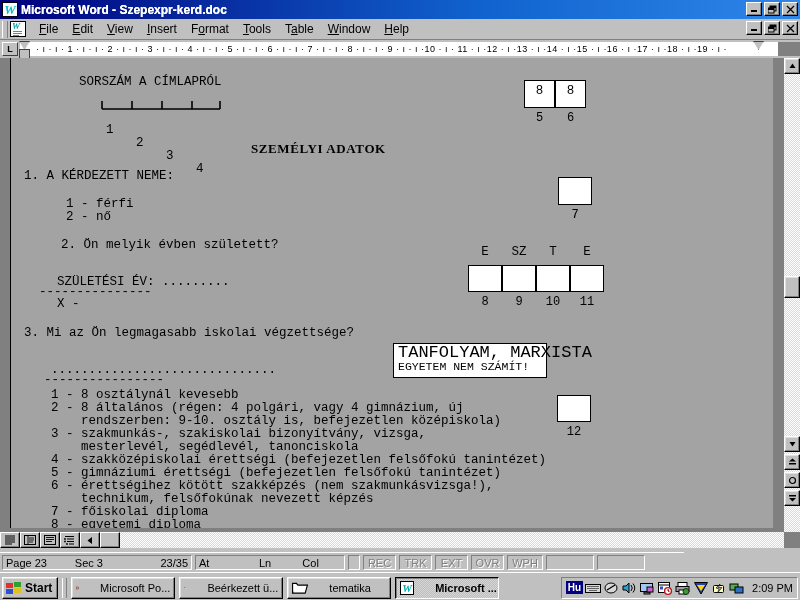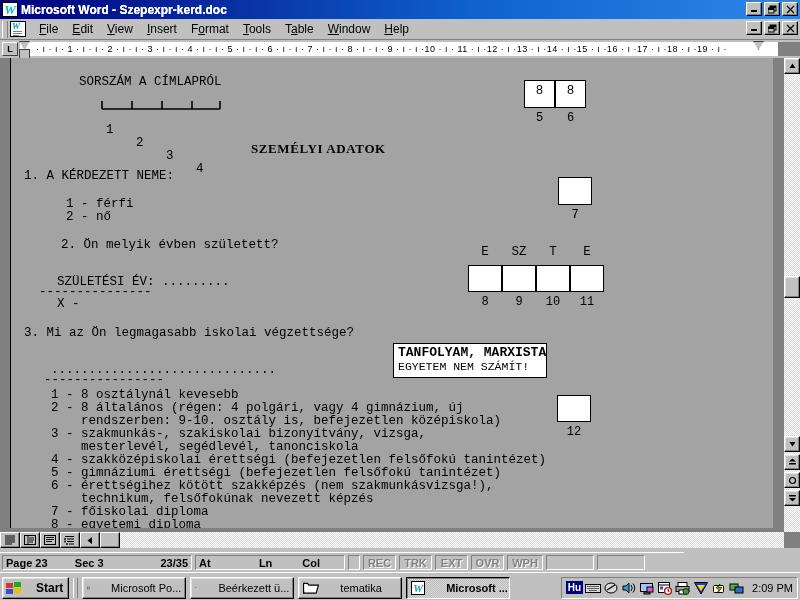--- a/index.html
+++ b/index.html
@@ -184,40 +184,40 @@
     border-right: 1px solid #000000; border-bottom: 1px solid #000000;
     box-shadow: inset -1px -1px 0 #808080;
     box-sizing: border-box; display: flex; align-items: center; justify-content: center;
   }
 
   
   .statusbar {
     position: absolute; left: 0; top: 552px; width: 684px; height: 20px;
     background: #c0c0c0;
     border-top: 1px solid #ffffff;
-    display: flex; align-items: center; padding: 0 2px; box-sizing: border-box; font-weight: bold;
+    display: flex; align-items: center; padding: 0 2px; box-sizing: border-box;
   }
   .sfield {
     height: 15px; margin-right: 3px;
     border-top: 1px solid #808080; border-left: 1px solid #808080;
     border-right: 1px solid #ffffff; border-bottom: 1px solid #ffffff;
     box-sizing: border-box;
     display: flex; align-items: center;
     font-size: 11px; color: #000; padding: 0 3px; white-space: nowrap;
   }
   .sgrey { color: #808080; text-shadow: 1px 1px 0 #ffffff; }
 
   
   .taskbar {
     position: absolute; left: 0; top: 572px; width: 800px; height: 28px;
     background: #c0c0c0; border-top: 1px solid #ffffff;
     display: flex; align-items: center; padding: 2px 2px 0 2px; box-sizing: border-box;
   }
   .startbtn {
-    height: 22px; display: flex; align-items: center; gap: 14px;
+    height: 22px; display: flex; align-items: center; gap: 3px;
     padding: 0 5px 0 3px; background: #c0c0c0;
     border-top: 1px solid #ffffff; border-left: 1px solid #ffffff;
     border-right: 1px solid #000000; border-bottom: 1px solid #000000;
     box-shadow: inset -1px -1px 0 #808080, inset 1px 1px 0 #dfdfdf;
     font-weight: bold; font-size: 12px; box-sizing: border-box;
   }
   .tgrip { width: 5px; height: 20px; margin: 0 4px;
     border-left: 1px solid #ffffff; border-right: 1px solid #808080; box-sizing: border-box; }
   .taskbtn {
     height: 22px; width: 104px; display: flex; align-items: center; gap: 21px;
@@ -373,21 +373,21 @@
       <div class="box" style="left:559px; top:207px; width:34px; height:27px;"></div>
 
       <div class="boxlabel" style="left:457px; top:237px; width:34px;">8</div>
       <div class="boxlabel" style="left:491px; top:237px; width:34px;">9</div>
       <div class="boxlabel" style="left:525px; top:237px; width:34px;">10</div>
       <div class="boxlabel" style="left:559px; top:237px; width:34px;">11</div>
 
       <div class="abs mono" style="left:13px; top:269px;">3. Mi az Ön legmagasabb iskolai végzettsége?</div>
 
       <div class="tanbox" style="left:382px; top:285px; width:154px; height:35px;">
-        <div class="mono" style="font-size:13px; line-height:14px;font-weight:bold;">TANFOLYAM, MARXISTA</div>
+        <div class="mono" style="font-size:17px; line-height:14px;">TANFOLYAM, MARXISTA</div>
         <div class="mono" style="font-size:11.5px; line-height:14px;">EGYETEM NEM SZÁMÍT!</div>
       </div>
 
       <div class="abs mono" style="left:40px; top:306px;">..............................</div>
       <div class="abs mono" style="left:33px; top:316px;">----------------</div>
 
       <div class="box" style="left:546px; top:337px; width:34px; height:27px;"></div>
       <div class="boxlabel" style="left:546px; top:367px; width:34px;">12</div>
 
       <div class="abs mono" style="left:40px; top:331px;">1 - 8 osztálynál kevesebb</div>

